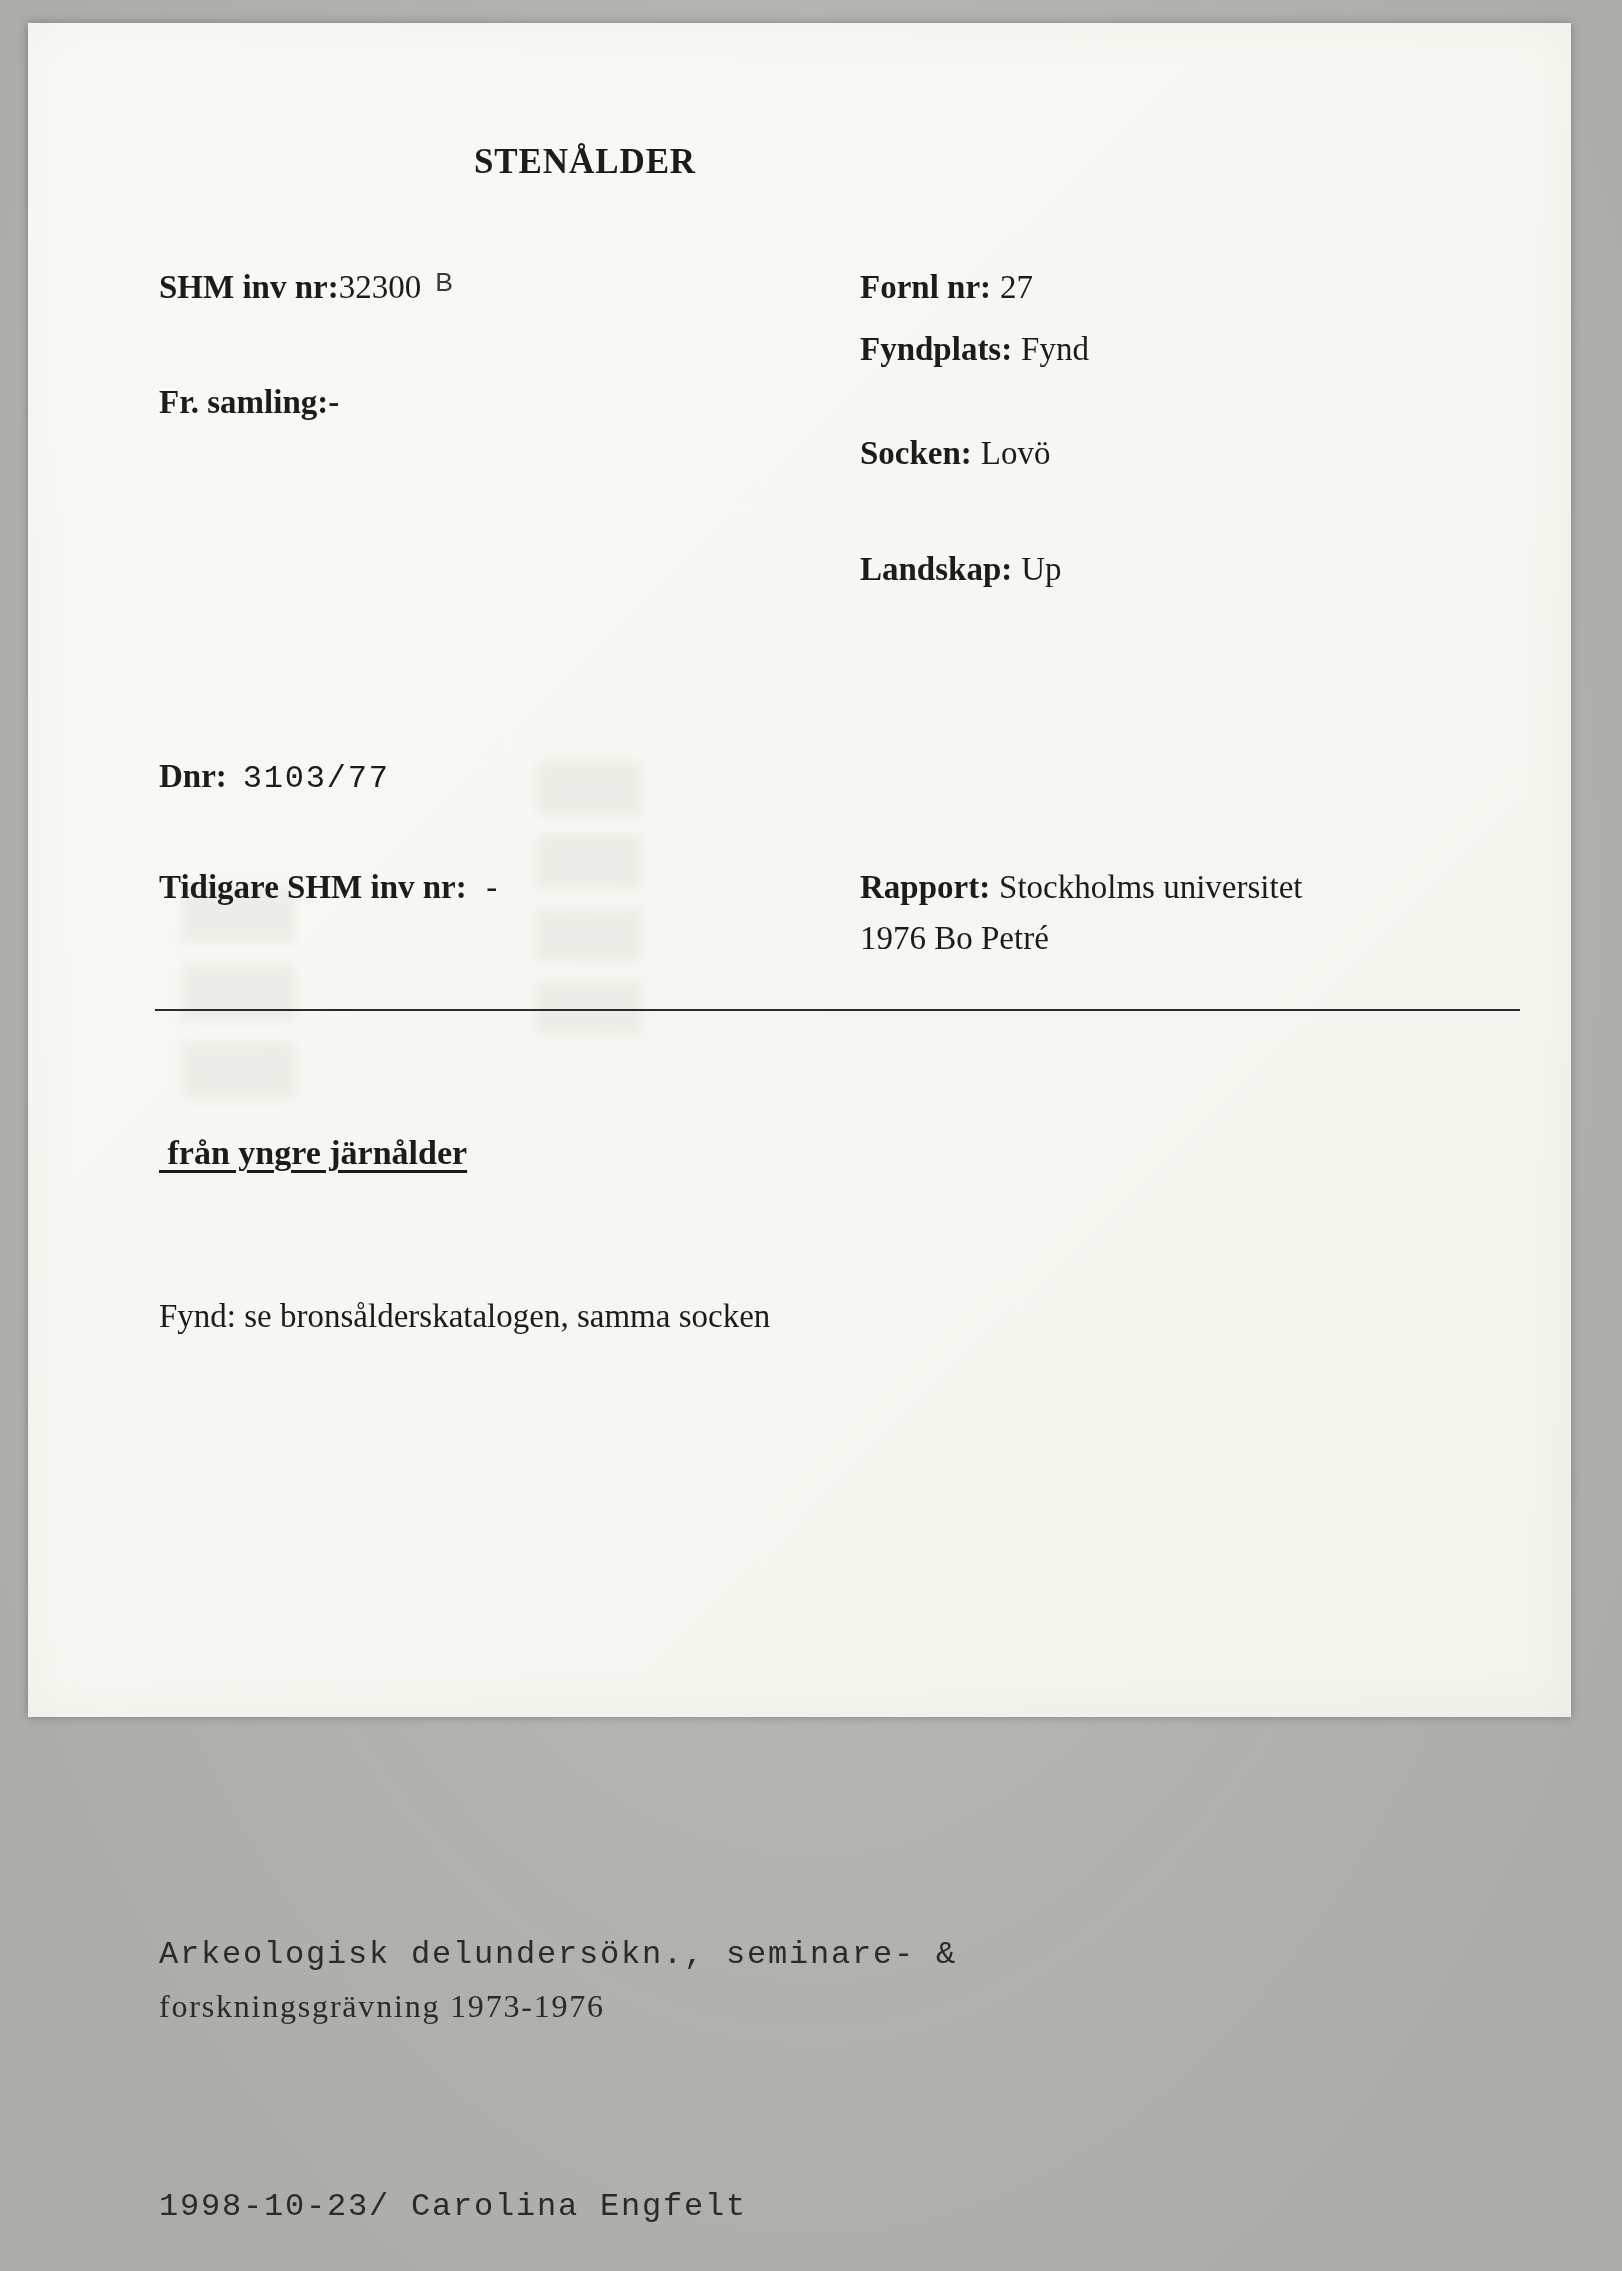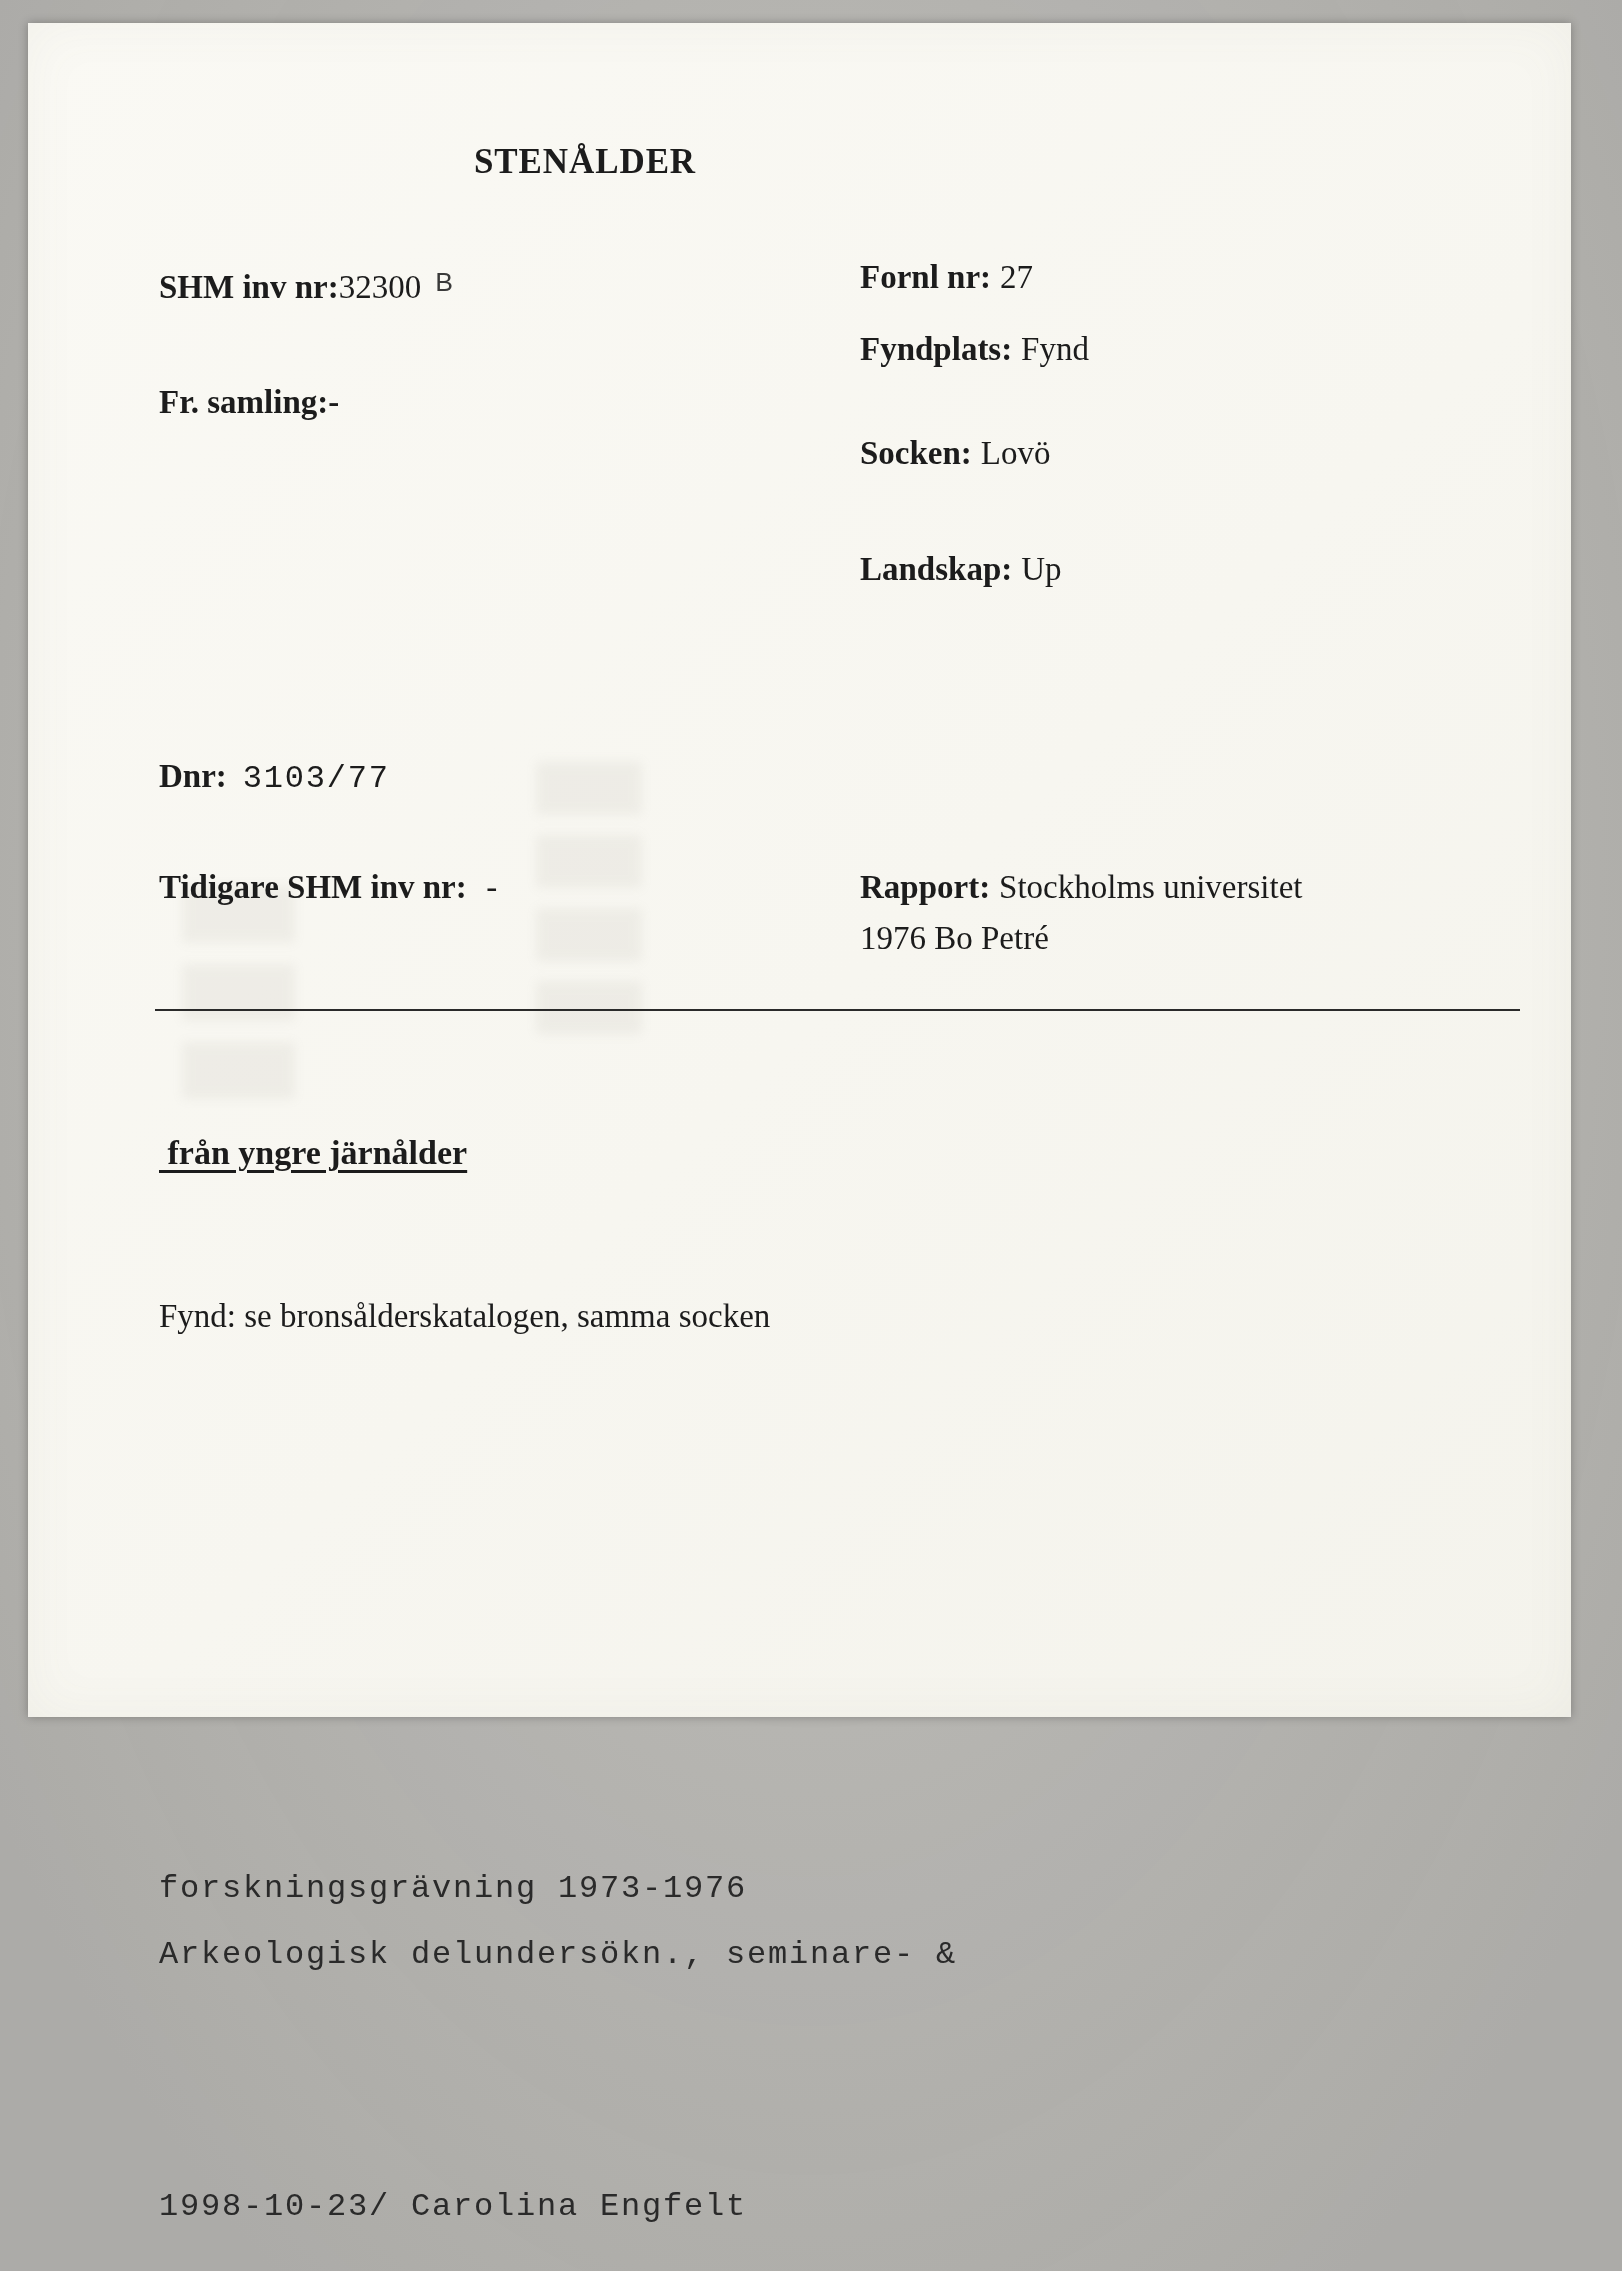--- a/index.html
+++ b/index.html
@@ -96,21 +96,21 @@
 
   <div class="ghost" style="left: 106px; top: 887px; font-size: 142px;">▮▮▮</div>
   <div class="ghost" style="left: 426px; top: 798px; font-size: 133px;">▮▮▮▮</div>
 
   <div class="abs header-title" style="left: 446px; top: 119px;">STENÅLDER</div>
 
   <div class="abs field" style="left: 131px; top: 245px;">
     <span class="label">SHM inv nr:</span><span class="value-tight">32300</span><span class="suffix-b">B</span>
   </div>
 
-  <div class="abs field" style="left: 832px; top: 235px;">
+  <div class="abs field" style="left: 832px; top: 245px;">
     <span class="label">Fornl nr:</span><span class="value">27</span>
   </div>
 
   <div class="abs field" style="left: 832px; top: 307px;">
     <span class="label">Fyndplats:</span><span class="value">Fynd</span>
   </div>
 
   <div class="abs field" style="left: 131px; top: 360px;">
     <span class="label">Fr. samling:-</span>
   </div>
@@ -140,18 +140,18 @@
     </div>
   </div>
 
   <div class="abs divider" style="left: 127px; top: 986px; width: 1365px;"></div>
 
   <div class="abs doc-title" style="left: 131px; top: 1111px;"> från yngre järnålder</div>
 
   <div class="abs note" style="left: 131px; top: 1275px;">Fynd: se bronsålderskatalogen, samma socken</div>
 
   <div class="abs typewriter" style="left: 131px; top: 1913px;">Arkeologisk delundersökn., seminare- &amp;</div>
-  <div class="abs typewriter" style="left: 131px; top: 1847px;">forskningsgrävning 1973-1976</div>
+  <div class="abs typewriter" style="left: 131px; top: 1965px; font-family: Liberation Serif, serif;">forskningsgrävning 1973-1976</div>
 
   <div class="abs typewriter" style="left: 131px; top: 2165px;">1998-10-23/ Carolina Engfelt</div>
 
 </div>
 
 
 </body></html>

